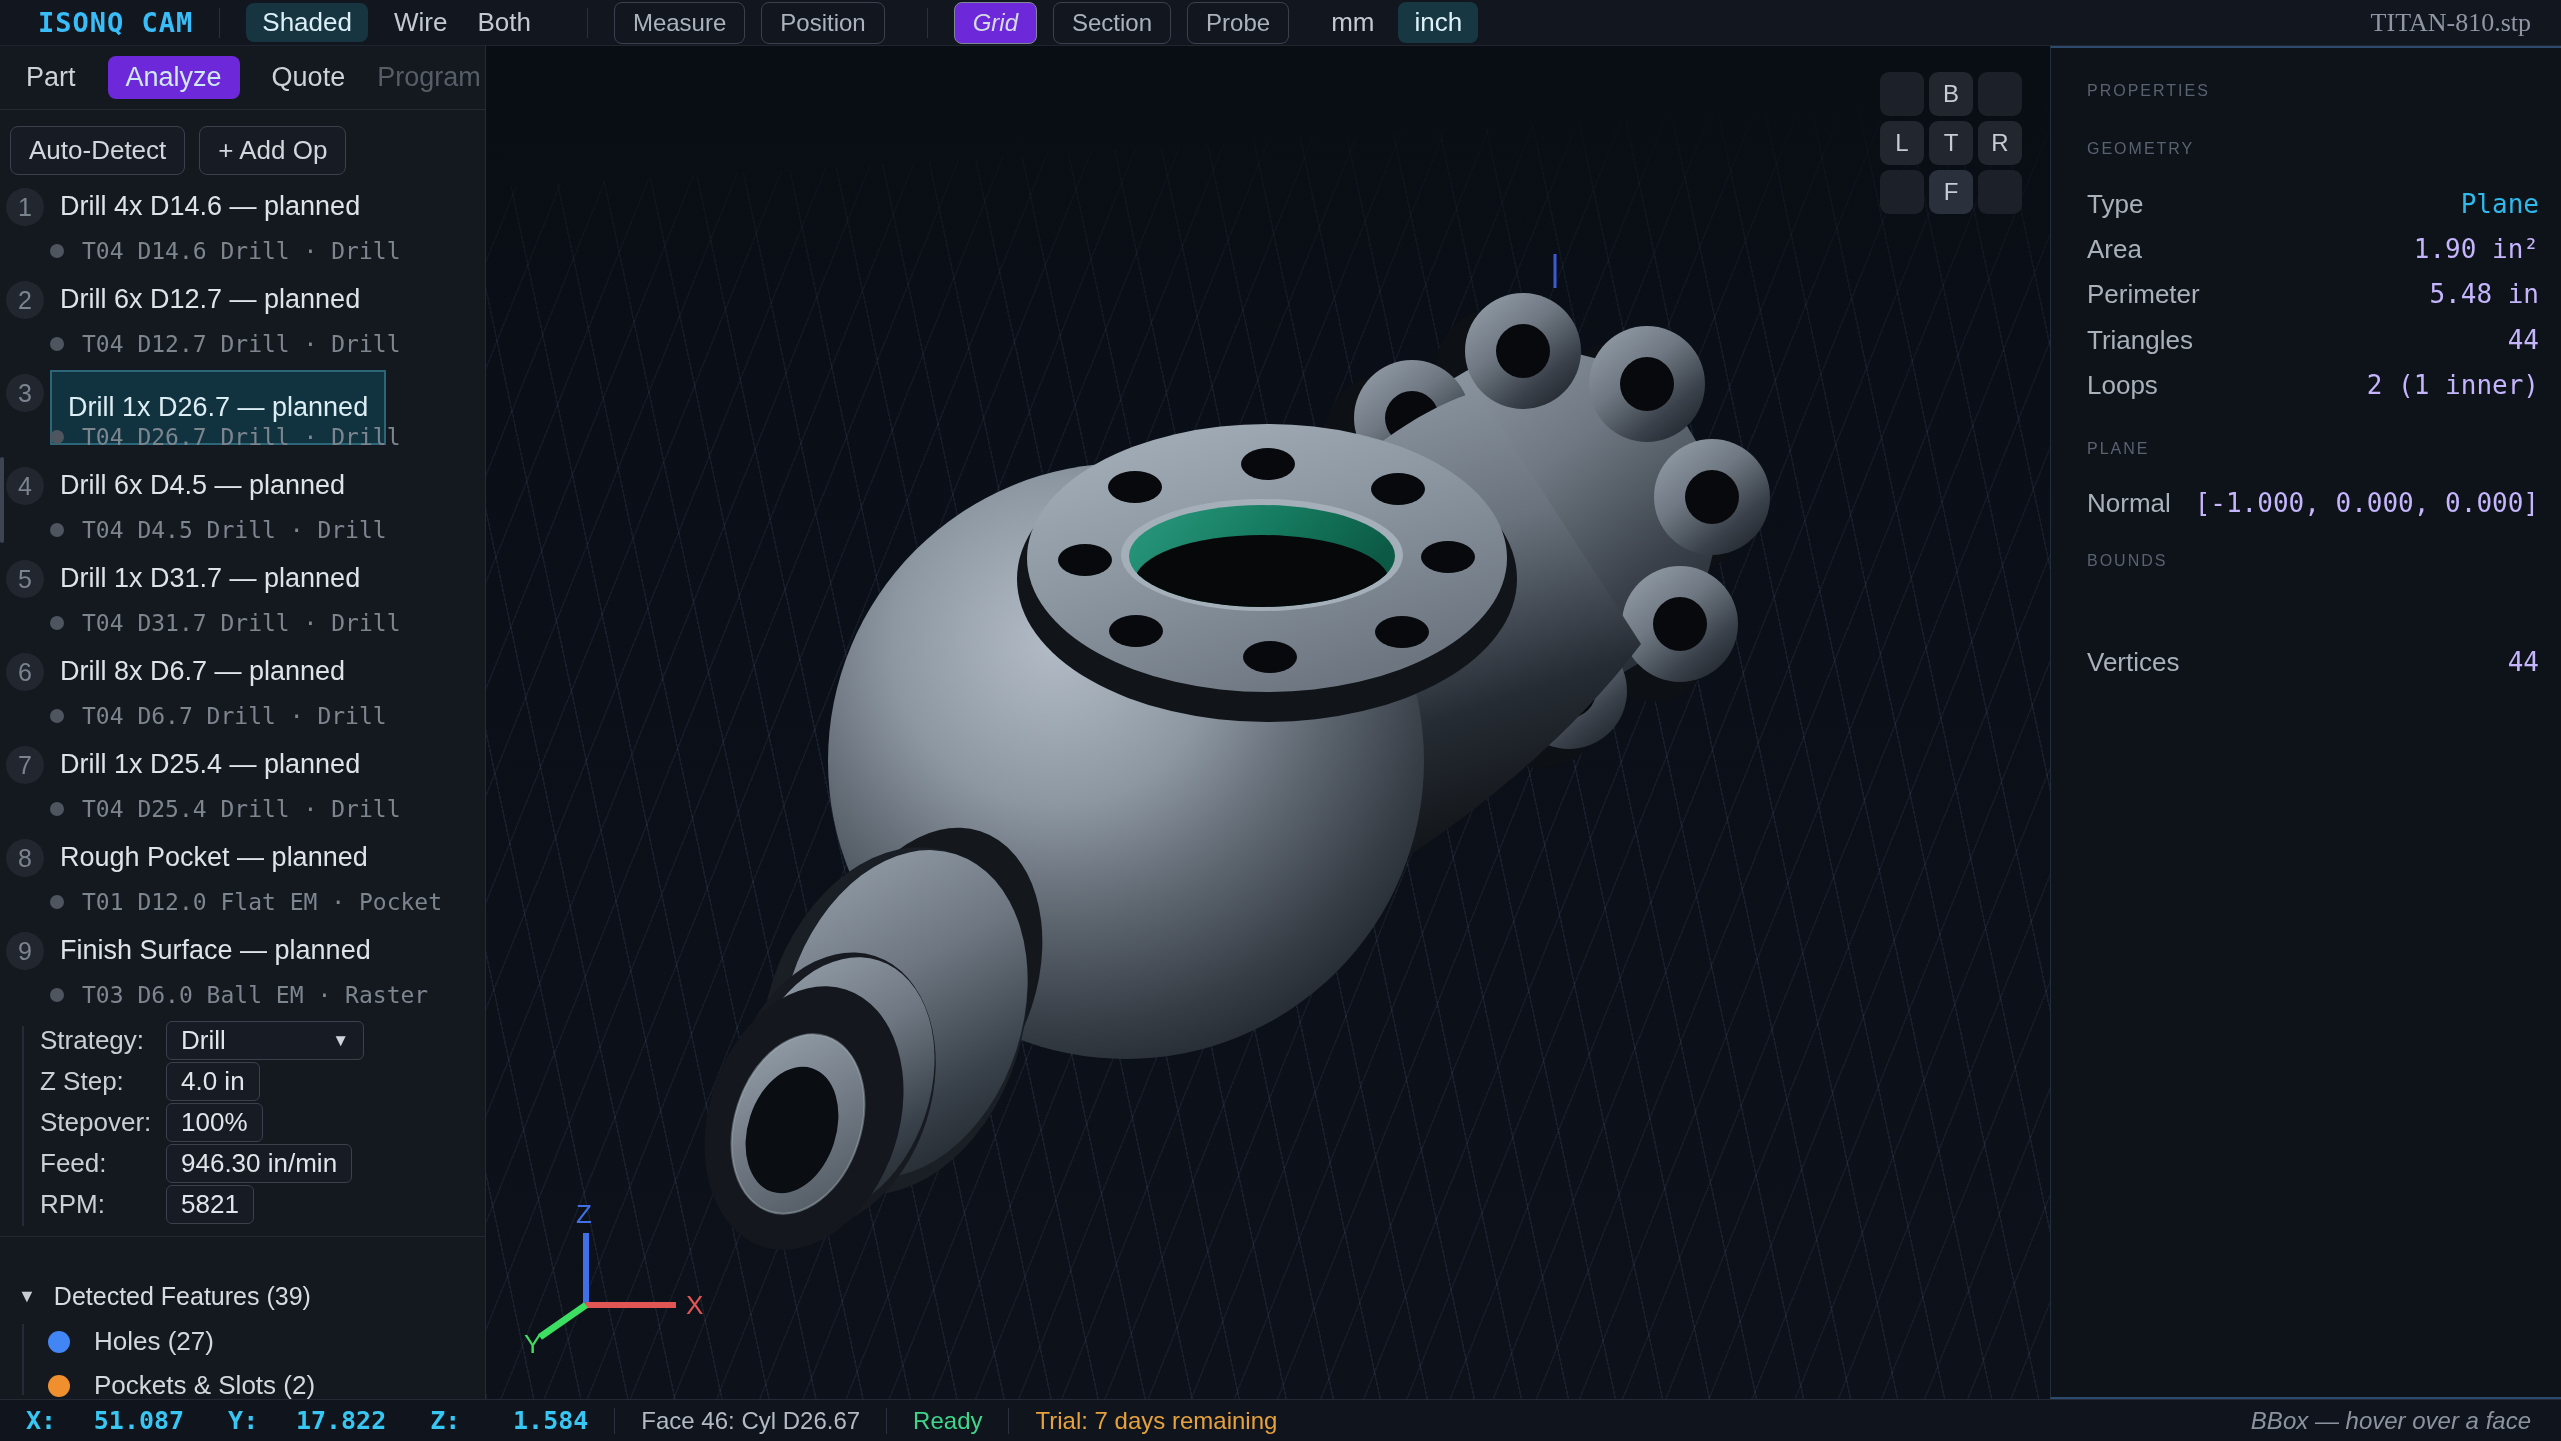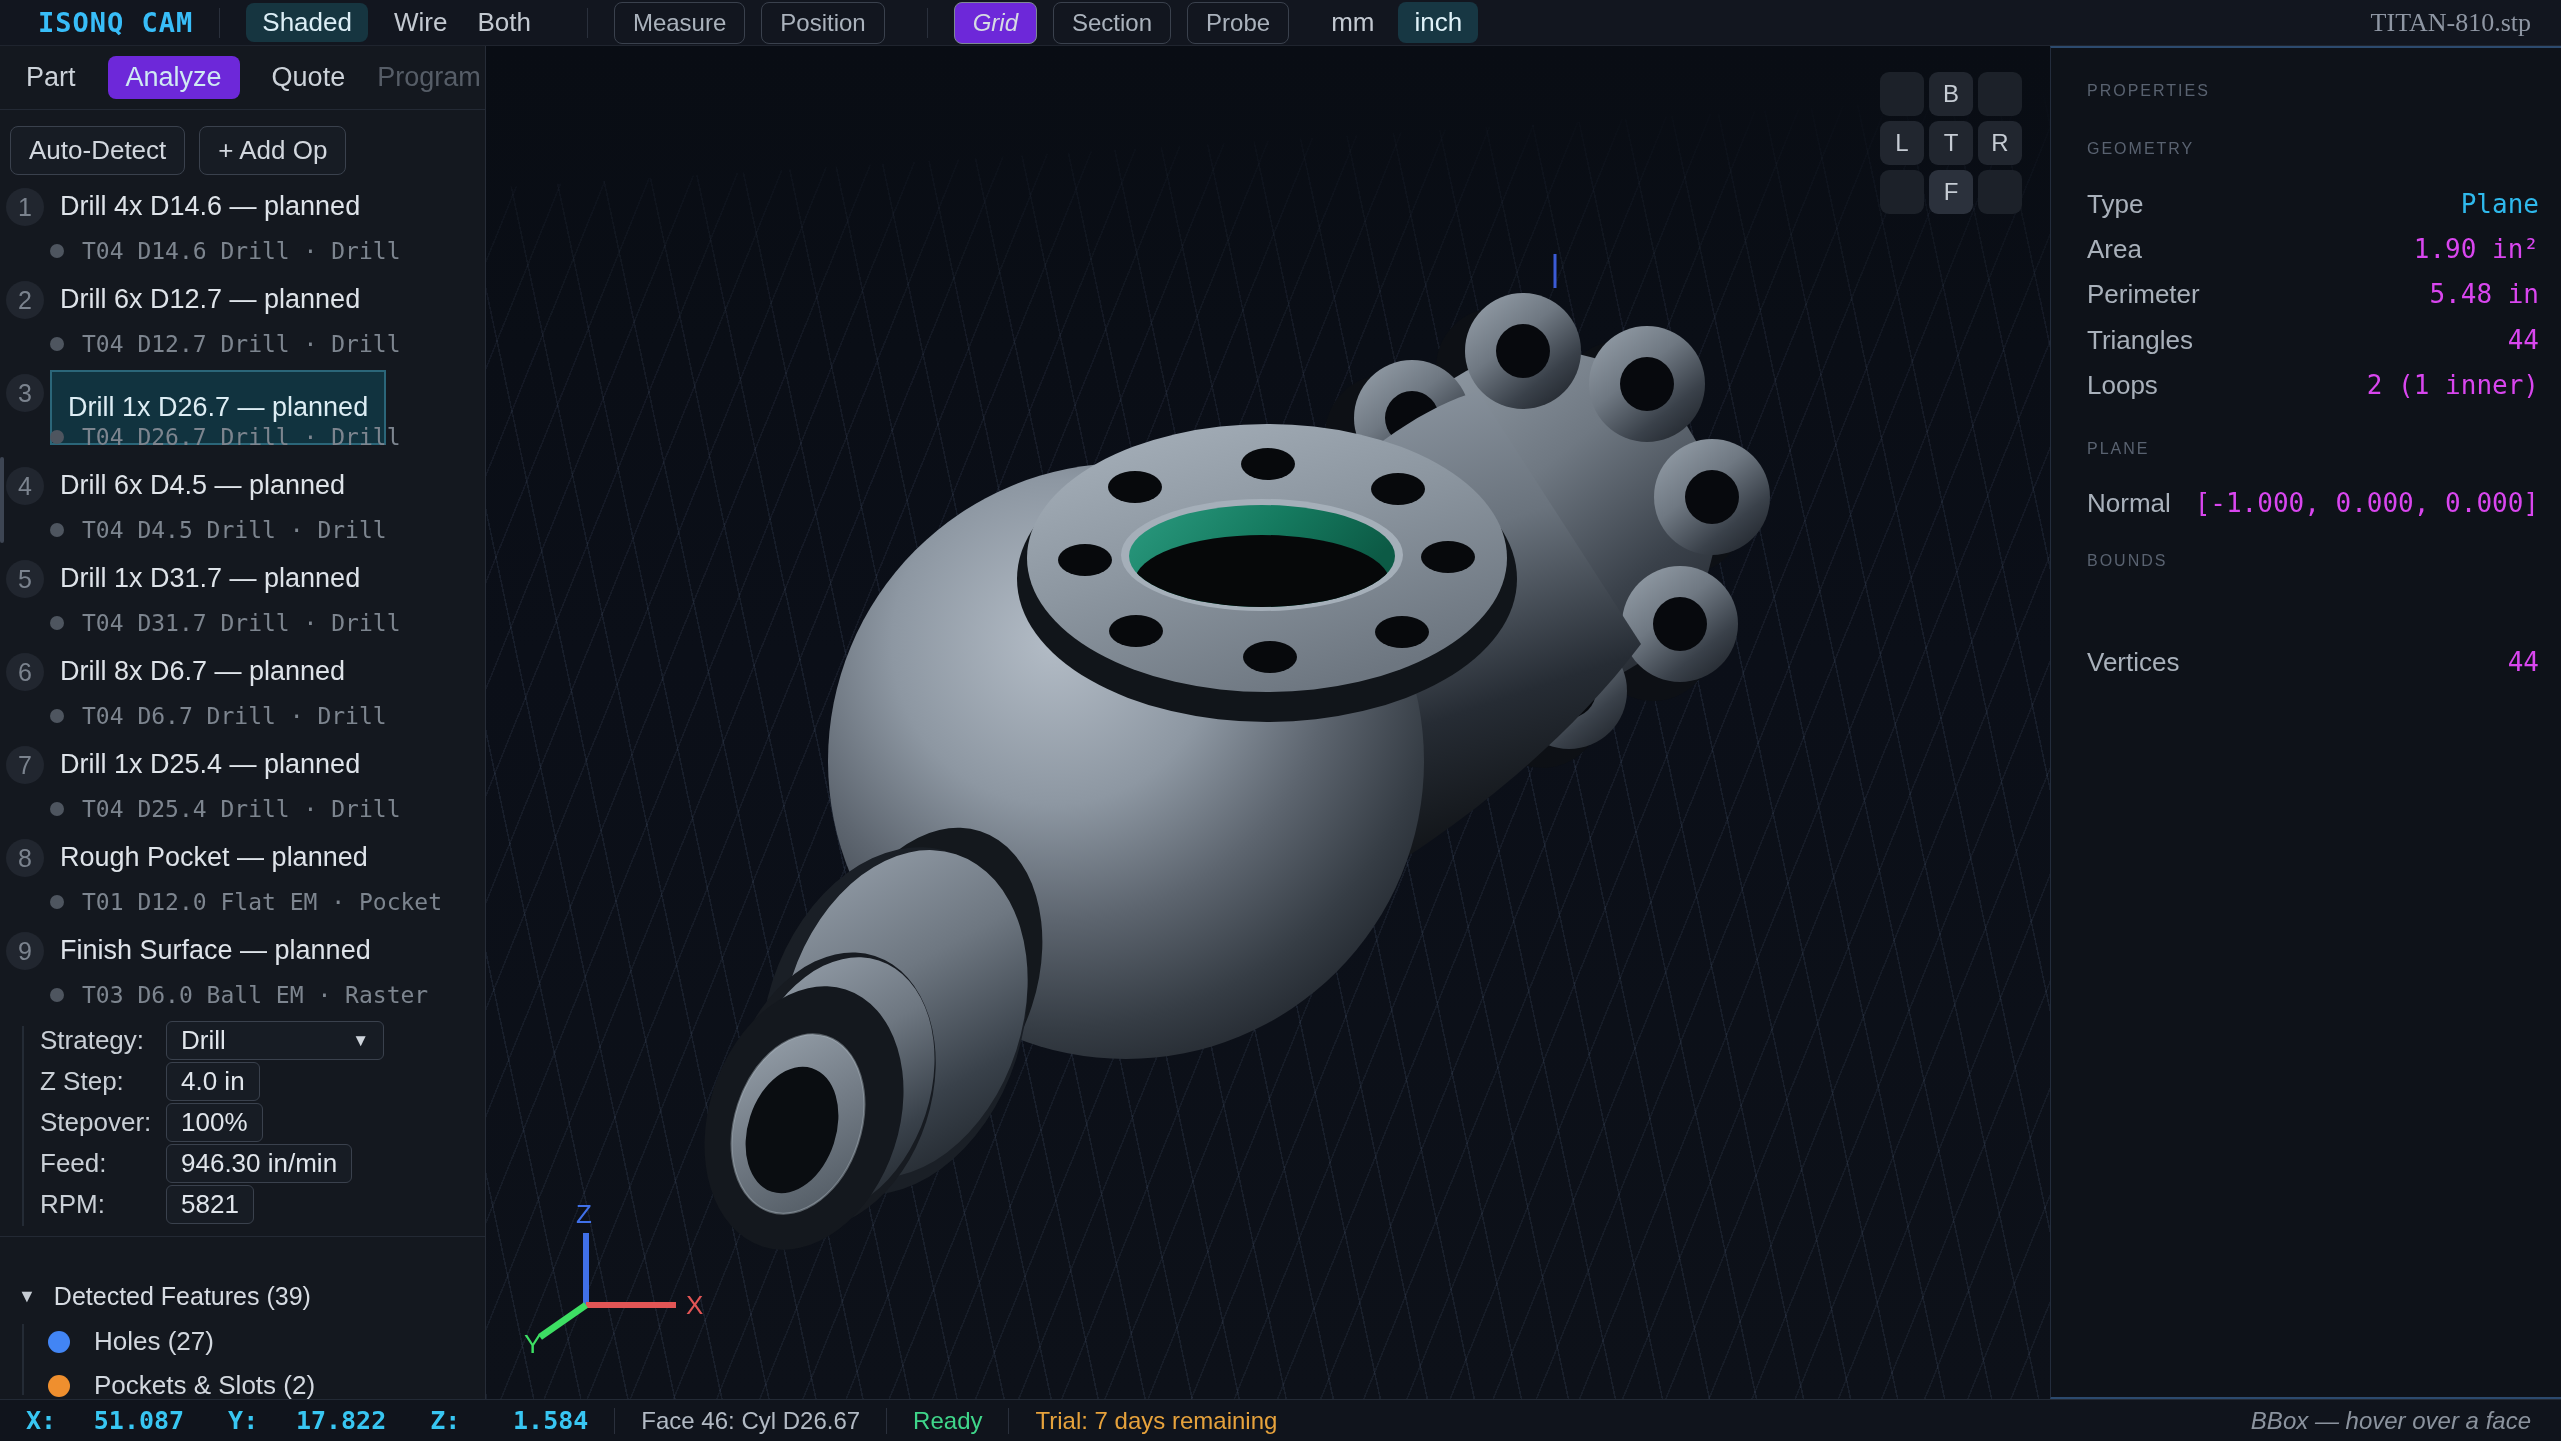--- a/index.html
+++ b/index.html
@@ -37,21 +37,21 @@
   .op-title.selected { left:50px; top:-2px; background:#11333f; border:2px solid #2b6679; border-radius:0; padding:20px 16px; color:#ddedf4; }
   .op-tool { position:absolute; left:50px; top:52px; display:flex; align-items:center; gap:18px; }
   .op-dot { width:14px; height:14px; border-radius:50%; background:#4e555f; }
   .op-tool-text { font-family:"DejaVu Sans Mono", monospace; font-size:23px; color:#7d858f; white-space:nowrap; }
 
   #params { position:absolute; left:0; top:974px; right:0; height:212px; }
   #params::before { content:""; position:absolute; left:22px; top:6px; bottom:6px; width:2px; background:#242b35; }
   .param-row { position:absolute; left:40px; height:41px; display:flex; align-items:center; }
   .param-label { display:inline-block; width:126px; font-size:26px; color:#c9cfd6; }
   .param-box { border:1px solid #3a414d; border-radius:6px; background:#171c24; color:#e0e5eb; font-size:26px; padding:3px 14px; white-space:nowrap; }
-  .select-box { position:relative; width:218px; padding-right:44px; }
+  .select-box { position:relative; width:198px; padding-right:44px; }
   .caret { position:absolute; right:14px; top:9px; font-size:17px; color:#cfd5dc; }
 
   #divider1 { position:absolute; left:0; right:0; top:1190px; height:1px; background:#232934; }
 
   #features { position:absolute; left:0; top:1236px; right:0; bottom:0; }
   #features .fline { position:absolute; left:22px; top:42px; bottom:4px; width:2px; background:#242b35; }
   .feat-header { position:absolute; left:18px; top:0; display:flex; align-items:center; gap:18px; }
   .feat-caret { font-size:18px; color:#c6ccd3; }
   .feat-title { font-size:25px; color:#d6dbe2; }
   .feat-item { position:absolute; left:48px; display:flex; align-items:center; gap:24px; }
@@ -79,21 +79,21 @@
 
   #axes { position:absolute; left:38px; bottom:38px; width:190px; height:160px; }
   #axes text { font-size:26px; font-family:"Liberation Sans", sans-serif; }
 
   
   #rightpanel { position:absolute; left:2050px; top:46px; width:511px; height:1353px; background:#0e1219;
                 border-left:1px solid #232c3c; border-top:2px solid #2c4a6e; border-bottom:2px solid #2c4a6e; }
   .rp-header { position:absolute; left:36px; font-size:16px; color:#596270; letter-spacing:2px; }
   .rp-row { position:absolute; left:36px; right:22px; height:36px; display:flex; justify-content:space-between; align-items:center; }
   .rp-label { font-size:26px; color:#a9b1bb; }
-  .rp-value { font-family:"DejaVu Sans Mono", monospace; font-size:26px; color:#d946ef; white-space:nowrap; }
+  .rp-value { font-family:"DejaVu Sans Mono", monospace; font-size:26px; color:#c4b5fd; white-space:nowrap; }
   .rp-value.accent { color:#2fb9ec; }
 
   
   #statusbar { position:absolute; left:0; top:1399px; width:2561px; height:42px; background:#10141c;
                border-top:1px solid #232a35; display:flex; align-items:center; padding:0 30px 0 26px; }
   .sb-coords { display:flex; align-items:center; font-family:"DejaVu Sans Mono", monospace; font-weight:bold; font-size:25px; color:#38c6f2; }
   .sb-lab { margin-right:16px; }
   .sb-val { min-width:112px; text-align:right; margin-right:44px; }
   .sb-val.last { margin-right:0; }
   .sb-sep { width:1px; height:26px; background:#2a303c; margin:0 26px; }

